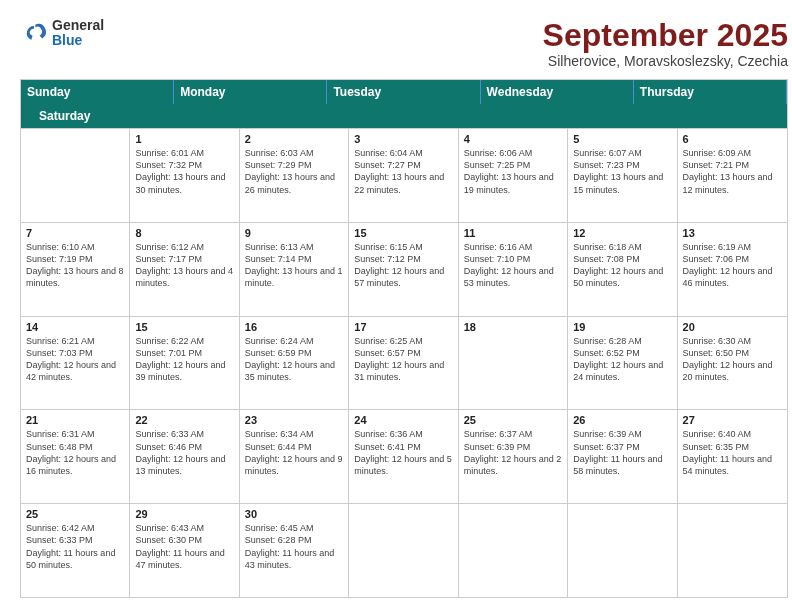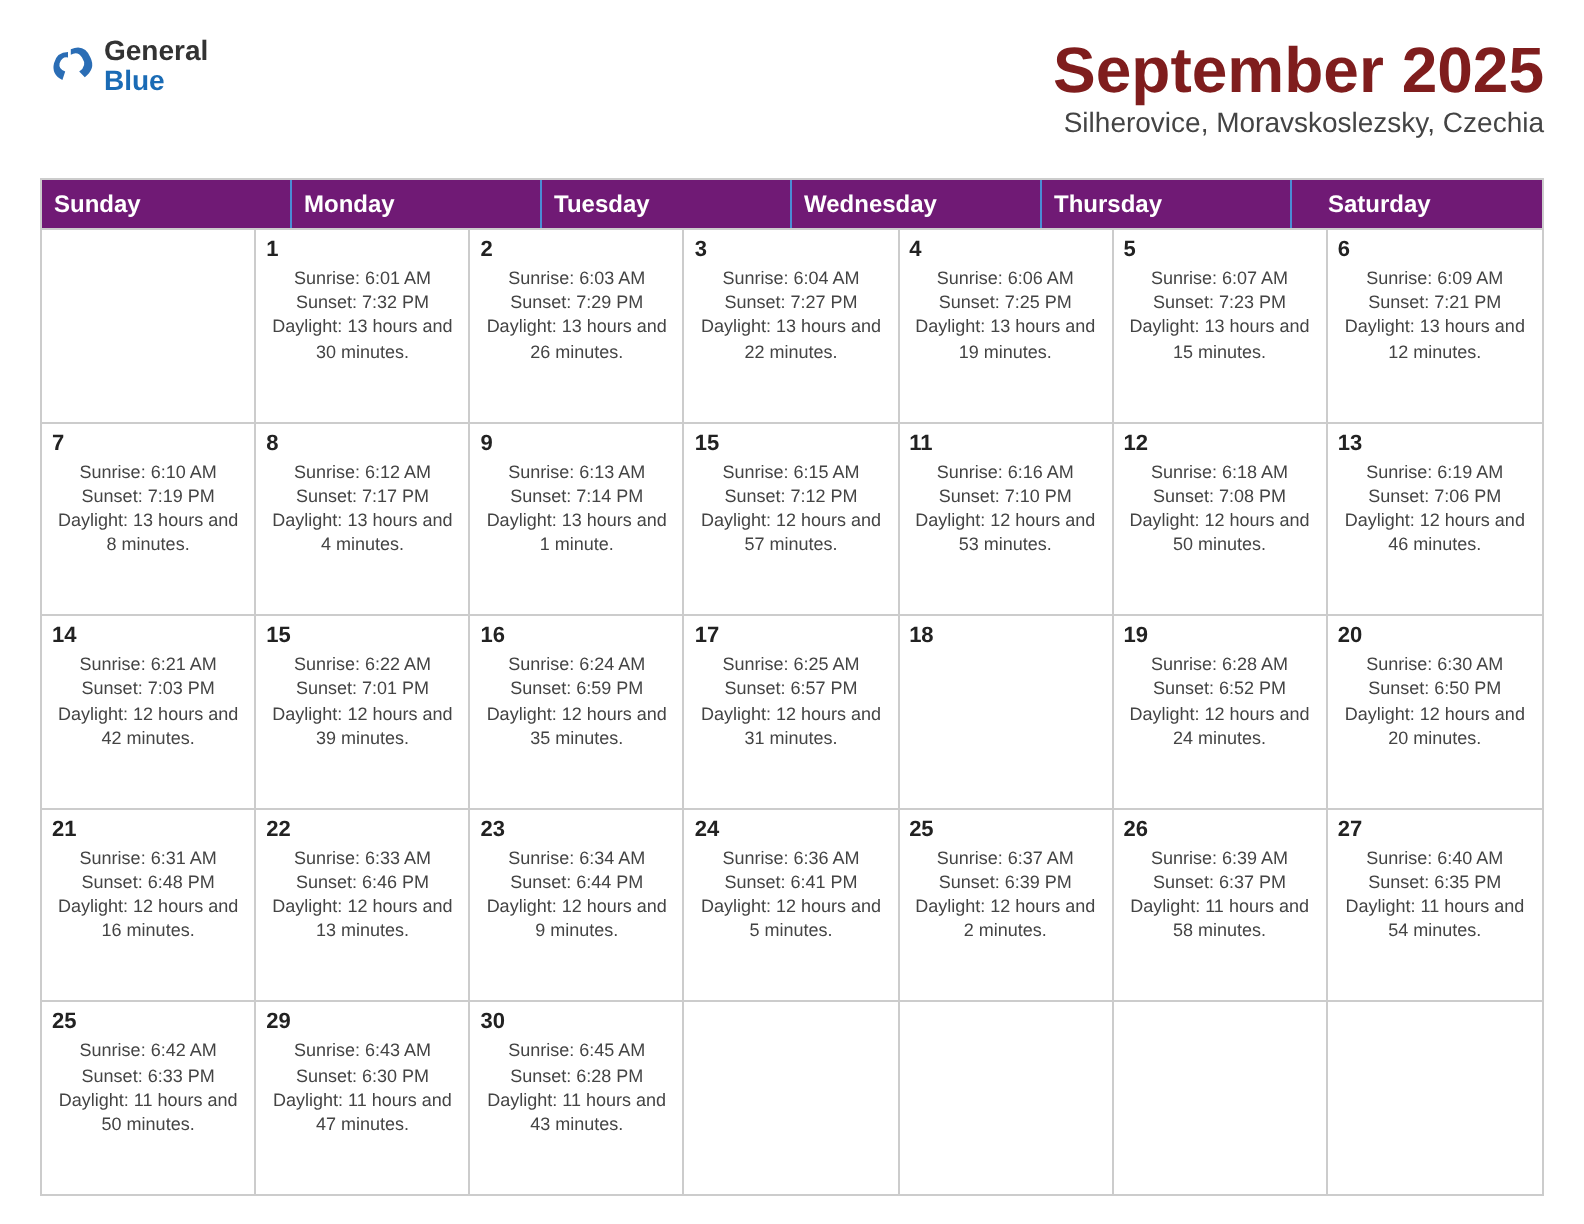--- a/index.html
+++ b/index.html
@@ -6,24 +6,23 @@
     body {
       font-family: Arial, sans-serif;
       background: #fff;
       width: 792px;
       height: 612px;
       overflow: hidden;
     }
     .page {
       width: 792px;
       height: 612px;
-      padding: 18px 20px 14px 20px;
-      display: flex;
-      flex-direction: column;
-      gap: 10px;
+      padding: 18px 4px 14px 20px;
+      display: flex;
+      flex-direction: column;
     }
     .header {
       display: flex;
       align-items: flex-start;
       justify-content: space-between;
       margin-bottom: 10px;
     }
     .logo {
       display: flex;
       align-items: center;
@@ -52,22 +51,22 @@
       color: #444;
     }
     .calendar {
       flex: 1;
       display: flex;
       flex-direction: column;
       border: 1px solid #ccc;
     }
     .cal-header-row {
       display: grid;
-      grid-template-columns: repeat(6, 1fr);
-      background: #701a75;
+      grid-template-columns: repeat(5, 1fr);
+      background: #0f766e;
     }
     .cal-header-cell {
       color: #fff;
       font-size: 12px;
       font-weight: bold;
       padding: 5px 6px;
       text-align: left;
       border-right: 1px solid #4a8dd5;
     }
     .cal-header-cell:last-child { border-right: none; margin-left: 12px; }
@@ -96,21 +95,20 @@
     .cell-day {
       font-size: 11px;
       font-weight: bold;
       color: #222;
       margin-bottom: 2px;
     }
     .cell-info {
       font-size: 9px;
       color: #444;
       line-height: 1.35;
-      text-align: center;
     }
   </style>
 </head>
 <body>
 
 <div class="page">
   <div class="header">
     <div class="logo">
       <svg class="logo-icon" viewBox="0 0 40 40" xmlns="http://www.w3.org/2000/svg">
         <path d="M22 8 Q32 4 36 14 Q40 22 32 28 L28 24 Q34 20 30 14 Q27 9 22 12Z" fill="#2a6db5"></path>

